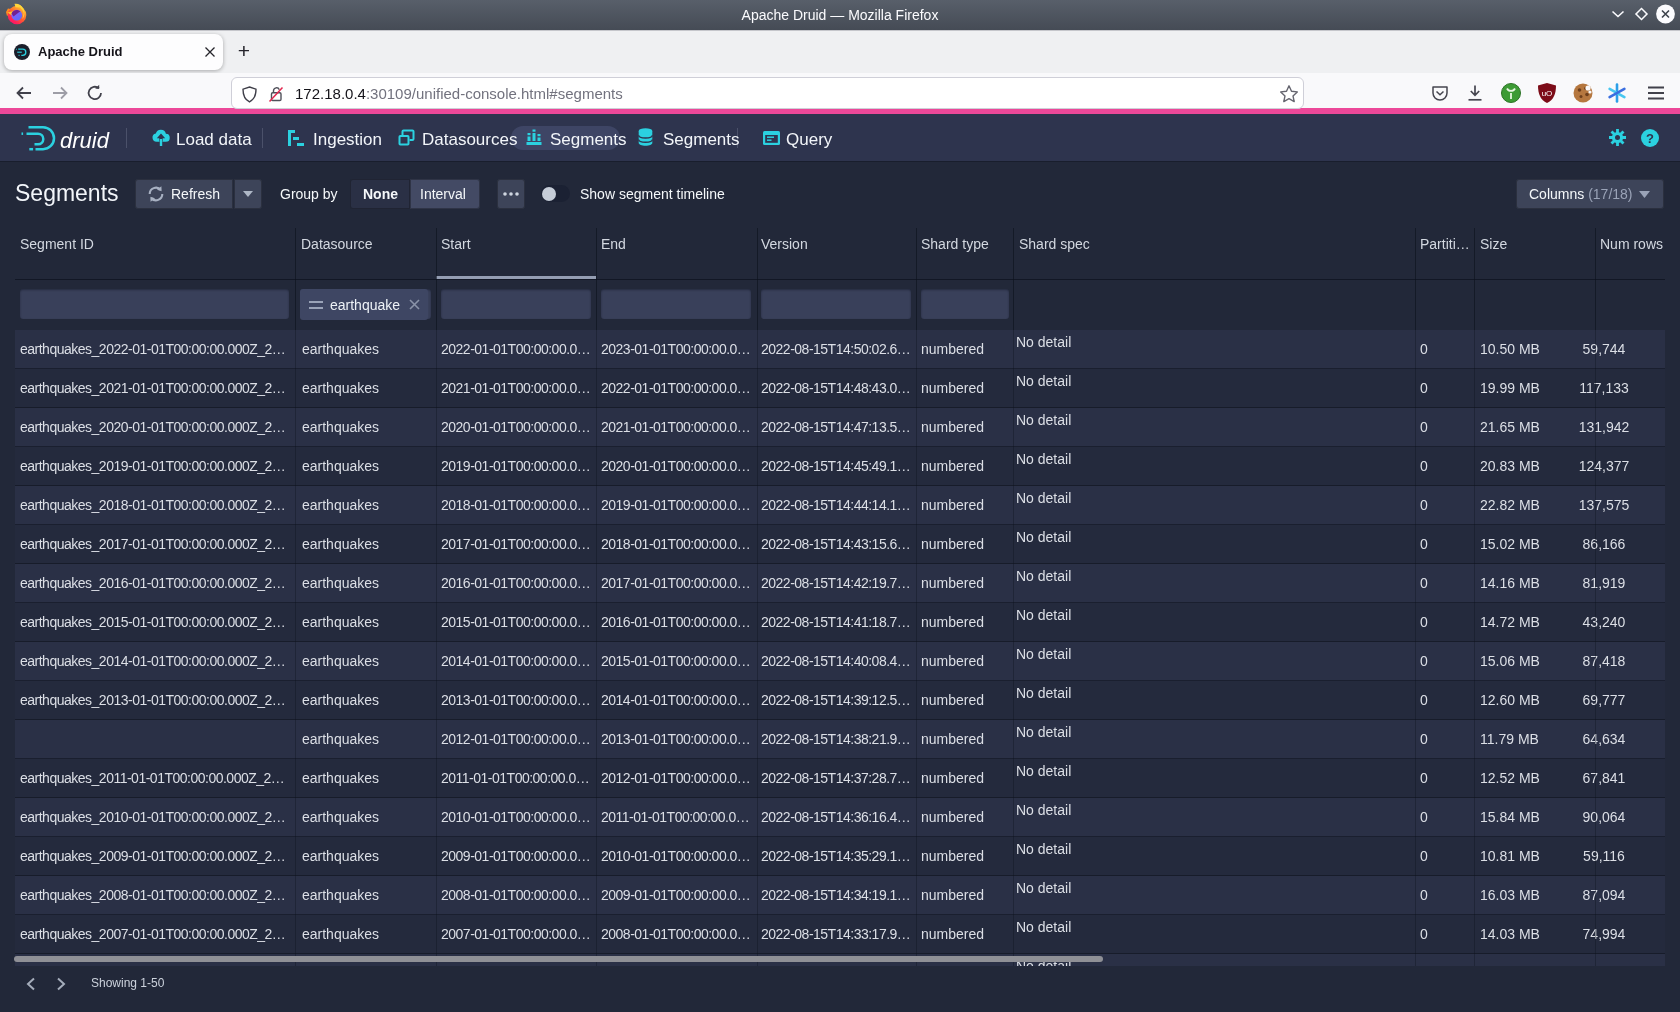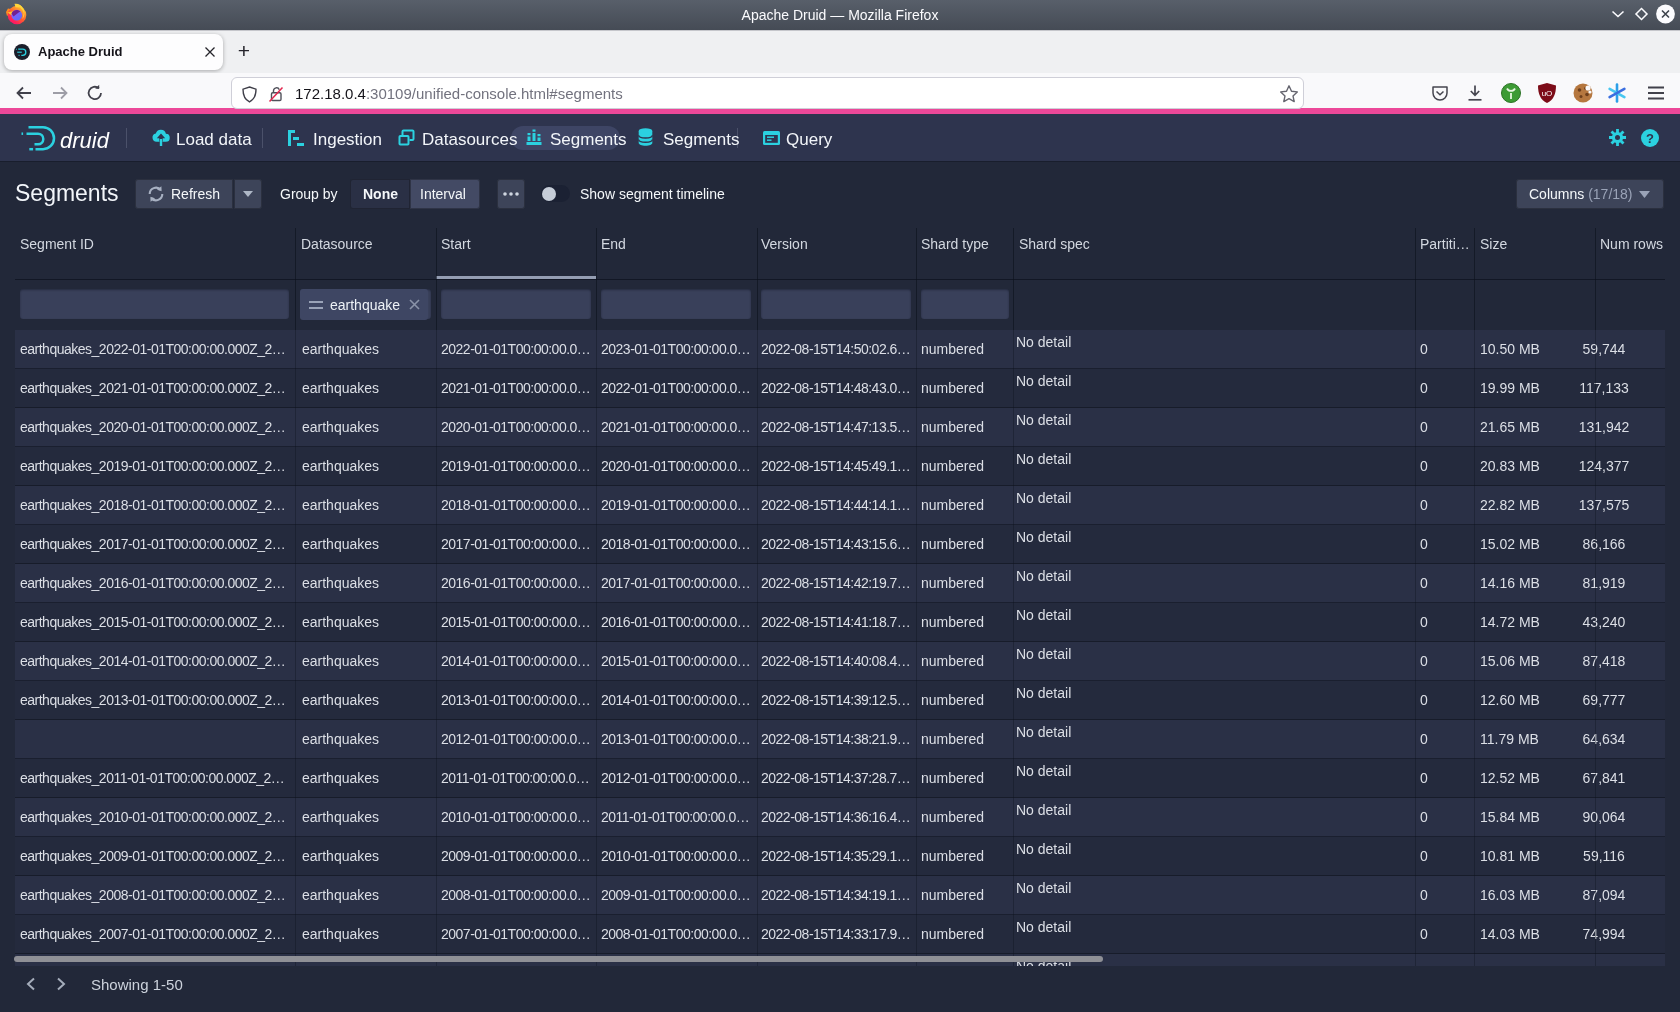--- a/index.html
+++ b/index.html
@@ -554,14 +554,14 @@
 <div class="bvline" style="left:1594.5px"></div>
 <div id="hscroll"></div>
 
 <div id="footer">
   <svg width="12" height="14" style="left:25px;top:11px" viewBox="0 0 12 14">
     <path d="M9 1.5 L3 7 L9 12.5" stroke="#a5adbb" stroke-width="2" fill="none"></path>
   </svg>
   <svg width="12" height="14" style="left:55px;top:11px" viewBox="0 0 12 14">
     <path d="M3 1.5 L9 7 L3 12.5" stroke="#a5adbb" stroke-width="2" fill="none"></path>
   </svg>
-  <div style="position:absolute;left:91px;top:10px;font-size:15px;color:#ccd2dc;">Showing 1-50</div>
+  <div style="position:absolute;left:91px;top:10px;font-size:12px;color:#ccd2dc;">Showing 1-50</div>
 </div>
 
 </body></html>

